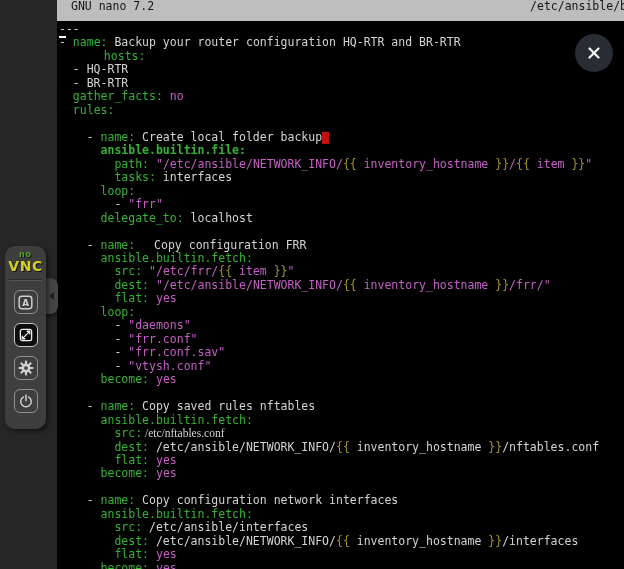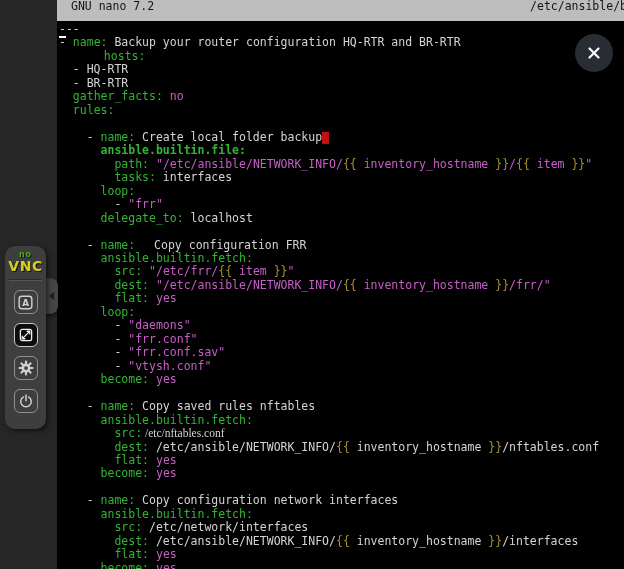--- a/index.html
+++ b/index.html
@@ -80,21 +80,21 @@
         <div class="ln">&nbsp;</div>
         <div class="ln"><span style="color: rgb(212, 212, 212);">    - </span><span style="color: rgb(53, 179, 53);">name:</span><span style="color: rgb(212, 212, 212);"> Copy saved rules nftables</span></div>
         <div class="ln"><span style="color: rgb(212, 212, 212);">      </span><span style="color: rgb(53, 179, 53);">ansible.builtin.fetch:</span></div>
         <div class="ln"><span style="color: rgb(212, 212, 212);">        </span><span style="color: rgb(53, 179, 53);">src:</span><span style="color: rgb(212, 212, 212); font-family: Liberation Serif, serif;"> /etc/nftables.conf</span></div>
         <div class="ln"><span style="color: rgb(212, 212, 212);">        </span><span style="color: rgb(53, 179, 53);">dest:</span><span style="color: rgb(212, 212, 212);"> /etc/ansible/NETWORK_INFO/</span><span style="color: rgb(166, 147, 46);">{{</span><span style="color: rgb(212, 212, 212);"> inventory_hostname </span><span style="color: rgb(166, 147, 46);">}}</span><span style="color: rgb(212, 212, 212);">/nftables.conf</span></div>
         <div class="ln"><span style="color: rgb(212, 212, 212);">        </span><span style="color: rgb(53, 179, 53);">flat:</span><span style="color: rgb(212, 212, 212);"> </span><span style="color: rgb(199, 95, 199);">yes</span></div>
         <div class="ln"><span style="color: rgb(212, 212, 212);">      </span><span style="color: rgb(53, 179, 53);">become:</span><span style="color: rgb(212, 212, 212);"> </span><span style="color: rgb(199, 95, 199);">yes</span></div>
         <div class="ln">&nbsp;</div>
         <div class="ln"><span style="color: rgb(212, 212, 212);">    - </span><span style="color: rgb(53, 179, 53);">name:</span><span style="color: rgb(212, 212, 212);"> Copy configuration network interfaces</span></div>
         <div class="ln"><span style="color: rgb(212, 212, 212);">      </span><span style="color: rgb(53, 179, 53);">ansible.builtin.fetch:</span></div>
-        <div class="ln"><span style="color: rgb(212, 212, 212);">        </span><span style="color: rgb(53, 179, 53);">src:</span><span style="color: rgb(212, 212, 212);"> /etc/network/interfaces</span></div>
+        <div class="ln"><span style="color: rgb(212, 212, 212);">        </span><span style="color: rgb(53, 179, 53);">src:</span><span style="color: rgb(212, 212, 212);"> /etc/ansible/interfaces</span></div>
         <div class="ln"><span style="color: rgb(212, 212, 212);">        </span><span style="color: rgb(53, 179, 53);">dest:</span><span style="color: rgb(212, 212, 212);"> /etc/ansible/NETWORK_INFO/</span><span style="color: rgb(166, 147, 46);">{{</span><span style="color: rgb(212, 212, 212);"> inventory_hostname </span><span style="color: rgb(166, 147, 46);">}}</span><span style="color: rgb(212, 212, 212);">/interfaces</span></div>
         <div class="ln"><span style="color: rgb(212, 212, 212);">        </span><span style="color: rgb(53, 179, 53);">flat:</span><span style="color: rgb(212, 212, 212);"> </span><span style="color: rgb(199, 95, 199);">yes</span></div>
         <div class="ln"><span style="color: rgb(212, 212, 212);">      </span><span style="color: rgb(53, 179, 53);">become:</span><span style="color: rgb(212, 212, 212);"> </span><span style="color: rgb(199, 95, 199);">yes</span></div>
       </div>
   </div>
 
   <div class="closebtn">
     <svg width="16" height="16" viewBox="0 0 16 16">
       <path d="M3.5 3.5 L12.5 12.5 M12.5 3.5 L3.5 12.5" stroke="#ffffff" stroke-width="2.2" stroke-linecap="round"></path>
     </svg>

